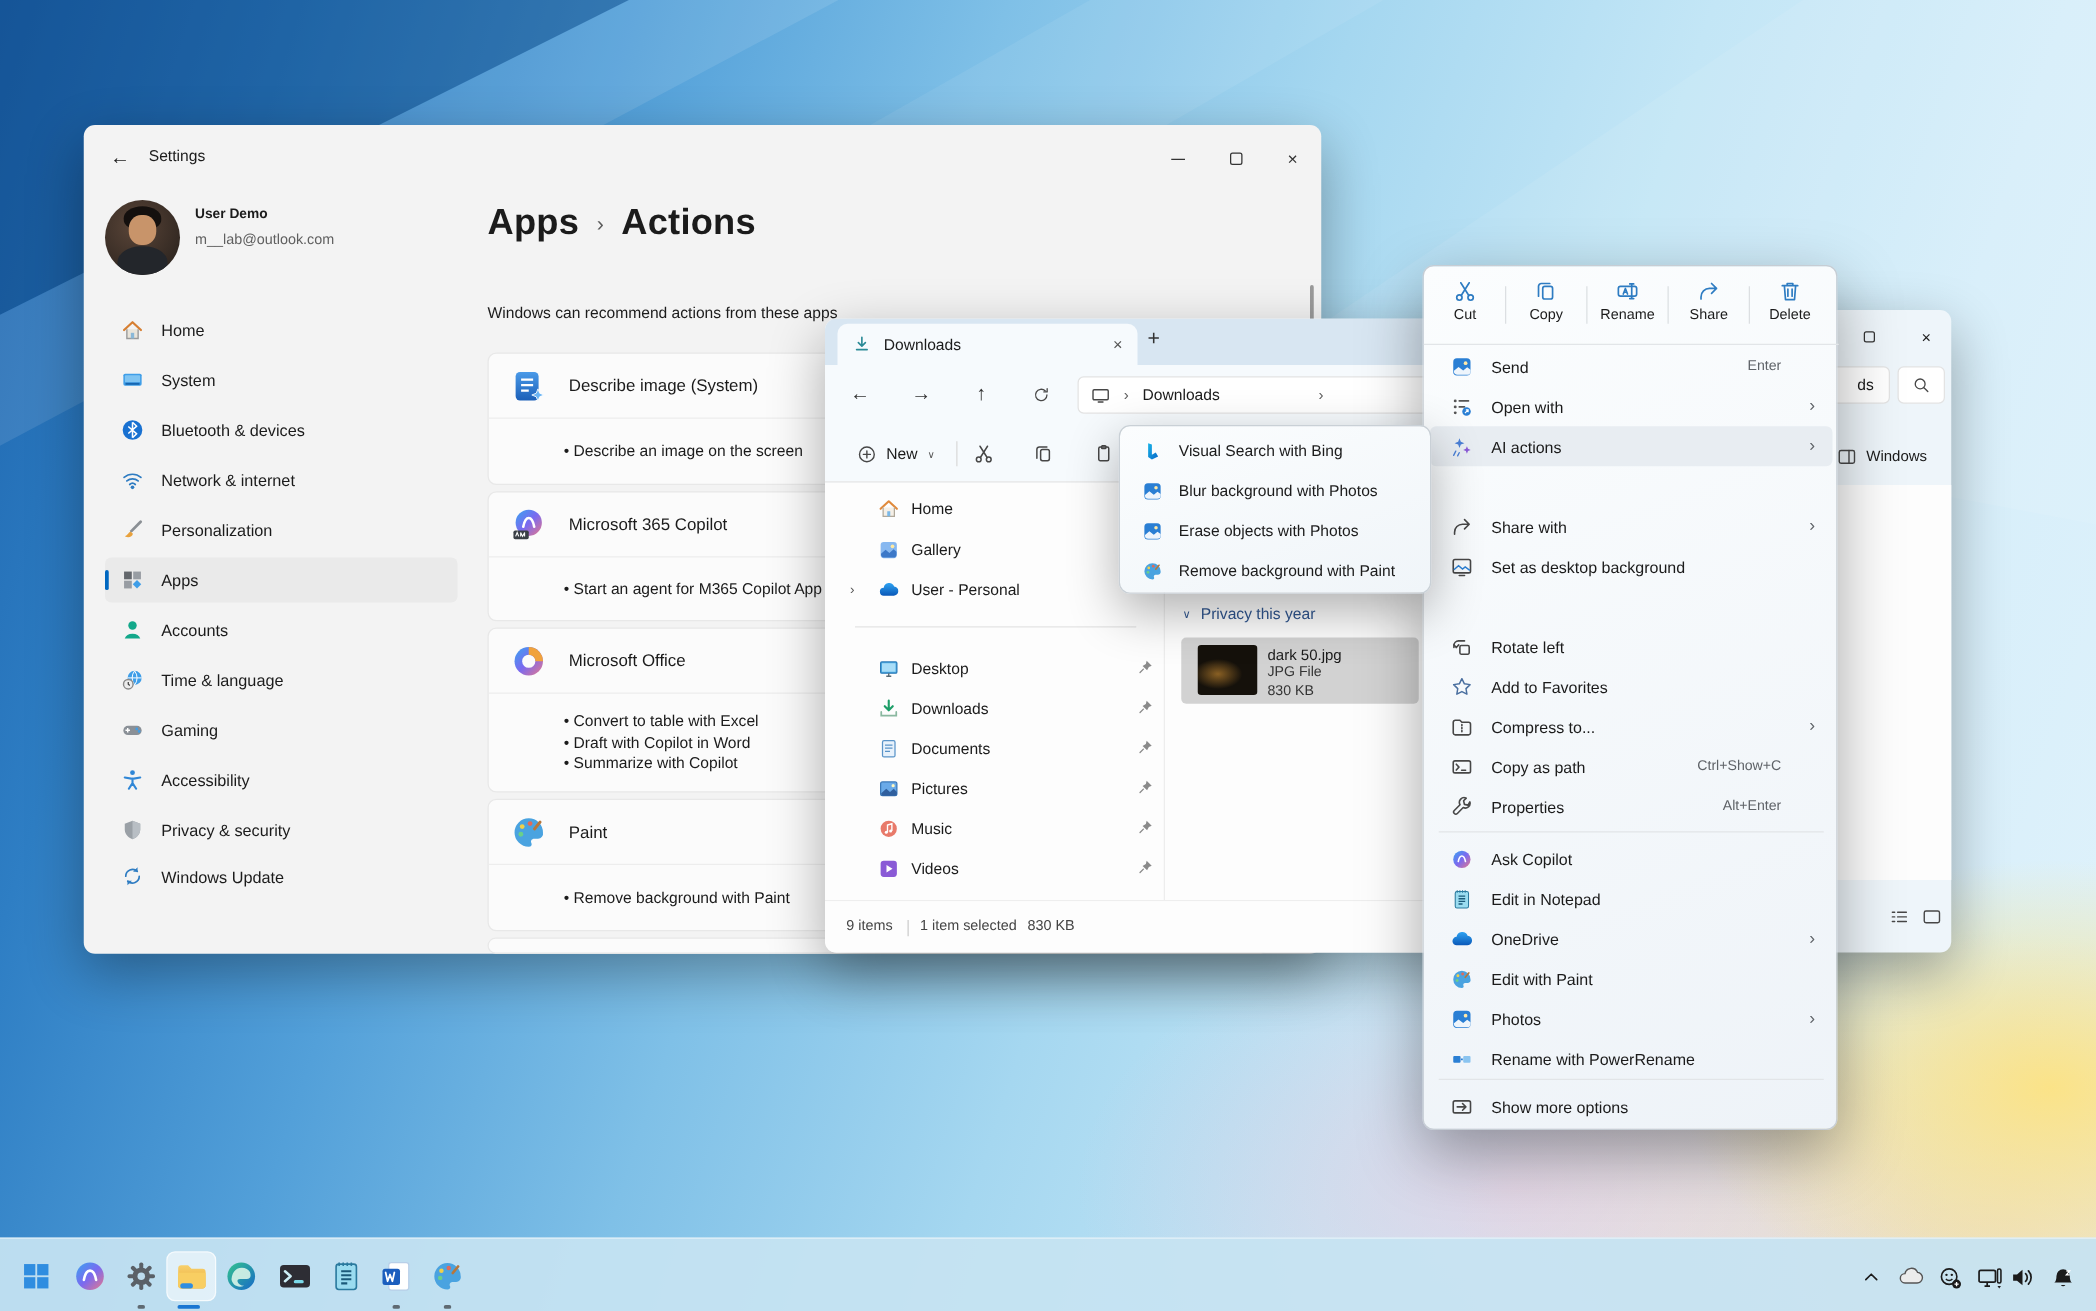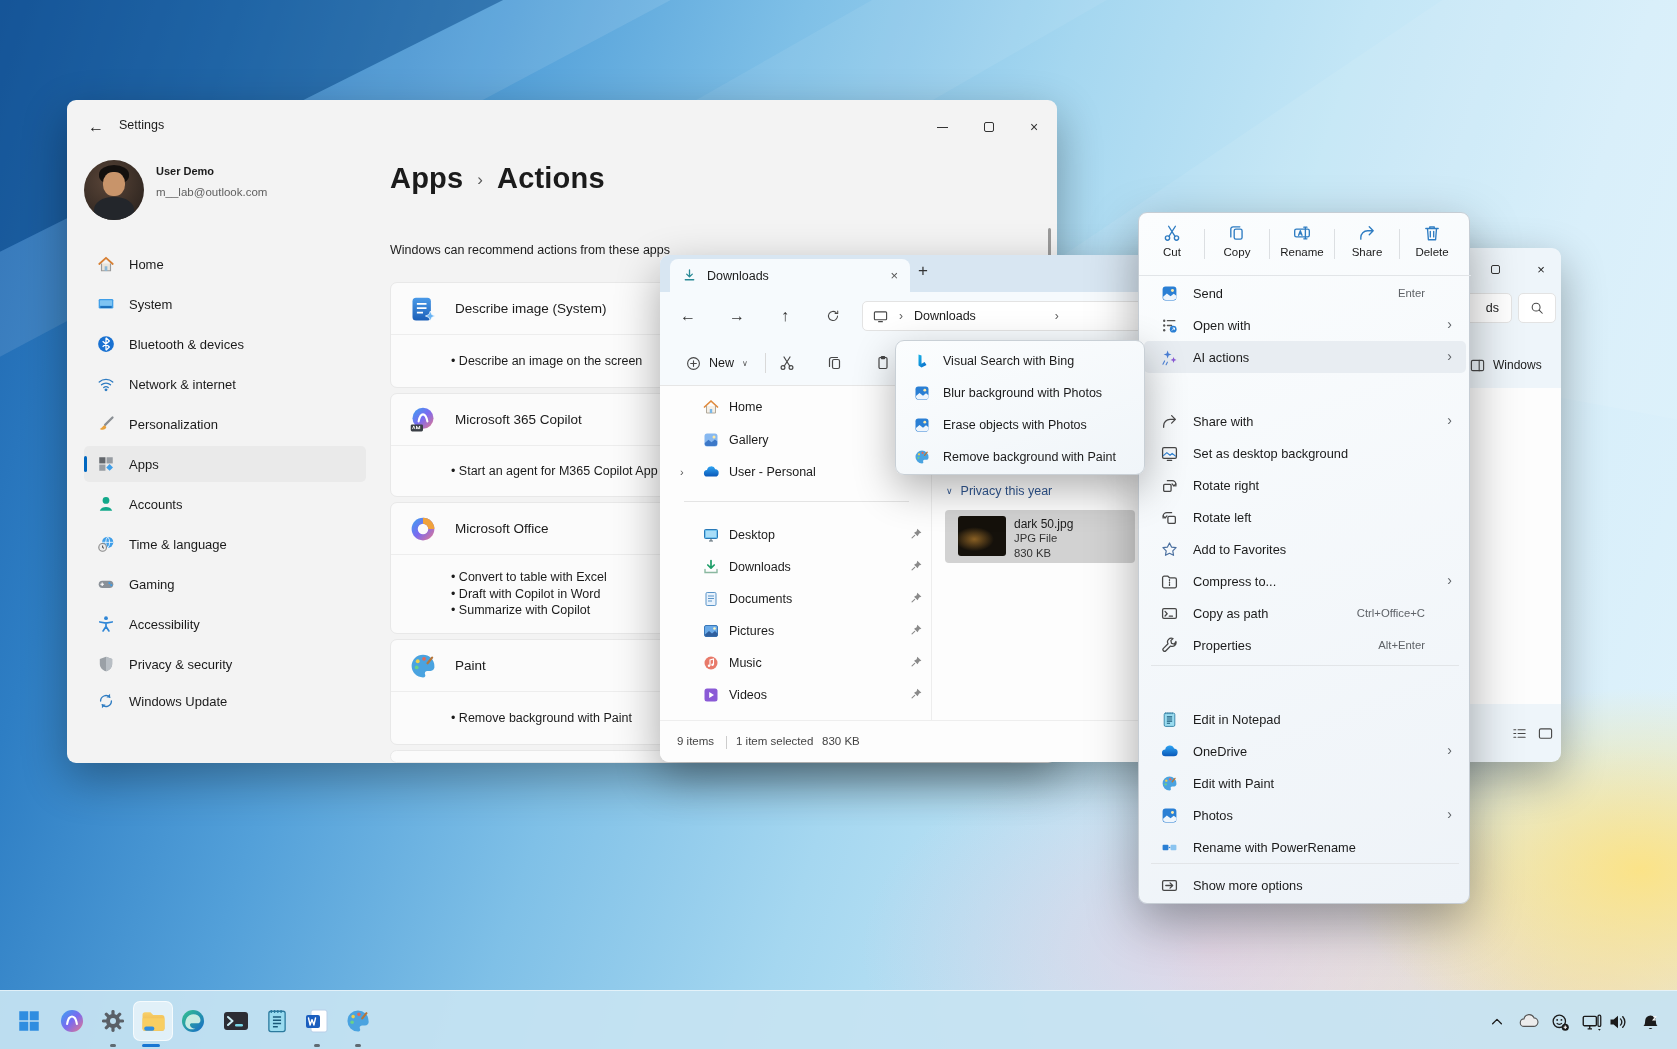--- a/index.html
+++ b/index.html
@@ -605,28 +605,20 @@
       <span class="chv">›</span>
       </div>
     <div class="mitem" style="top:224px">
       <svg width="17" height="17" viewBox="0 0 16 16">
           <rect x="1.5" y="2.5" width="13" height="10" rx="1.3" class="s"></rect>
           <path d="M2 10.2l3.5-3 3 2.5 2-1.6 3.5 2.6" fill="none" stroke="#2a7fd4" stroke-width="1.1"></path>
           <path d="M6 14.5h4" class="s"></path>
         </svg>
       <span>Set as desktop background</span>
       </div>
-    <div class="mitem" style="top:256px">
-      <svg width="17" height="17" viewBox="0 0 16 16">
-          <rect x="2.5" y="7" width="7" height="6.5" rx="1" class="s"></rect>
-          <path d="M6 3.5h4.5A3.5 3.5 0 0 1 14 7v1.5" class="s"></path>
-          <path d="M12.2 7l1.8 2 1.8-2" class="s" transform="translate(-1.8,-.5)"></path>
-        </svg>
-      <span>Rotate right</span>
-      </div>
     <div class="mitem" style="top:288px">
       <svg width="17" height="17" viewBox="0 0 16 16">
           <g transform="scale(-1,1) translate(-16,0)">
             <rect x="2.5" y="7" width="7" height="6.5" rx="1" class="s"></rect>
             <path d="M6 3.5h4.5A3.5 3.5 0 0 1 14 7v1.5" class="s"></path>
             <path d="M12.2 7l1.8 2 1.8-2" class="s" transform="translate(-1.8,-.5)"></path>
           </g>
         </svg>
       <span>Rotate left</span>
       </div>
@@ -643,31 +635,38 @@
         </svg>
       <span>Compress to...</span>
       <span class="chv">›</span>
       </div>
     <div class="mitem" style="top:384px">
       <svg width="17" height="17" viewBox="0 0 16 16">
           <rect x="1.5" y="3.5" width="13" height="9" rx="1.3" class="s"></rect>
           <path d="M3.8 6l2 2.2-2 2.2M7.8 10.5h3" class="s"></path>
         </svg>
       <span>Copy as path</span>
-      <span class="sc">Ctrl+Office+C</span>
+      <span class="sc">Ctrl+Show+C</span>
       </div>
     <div class="mitem" style="top:416px">
       <svg width="17" height="17" viewBox="0 0 16 16">
           <path d="M14 4.2a3.6 3.6 0 0 1-5 4.3L4.6 13a1.6 1.6 0 0 1-2.3-2.3l4.3-4.3A3.6 3.6 0 0 1 11.3 1.4l-2 2 .6 2.7 2.7.6z" class="s"></path>
         </svg>
       <span>Properties</span>
       <span class="sc">Alt+Enter</span>
       </div>
     <div class="msep" style="top:452px"></div>
 
+    <div class="mitem" style="top:458px">
+      <svg width="17" height="17" viewBox="0 0 16 16">
+          <circle cx="8" cy="8" r="6.5" fill="url(#gcp)"></circle>
+          <path d="M5.3 9.6c.5-2.7 1.1-4.2 2.7-4.2s2.2 1.5 2.7 4.2" fill="none" stroke="#fff" stroke-width="1.2" stroke-linecap="round"></path>
+        </svg>
+      <span>Ask Copilot</span>
+      </div>
     <div class="mitem" style="top:490px">
       <svg width="17" height="17" viewBox="0 0 16 16">
           <rect x="3" y="2" width="10" height="12.5" rx="1.3" fill="#9adcf0" stroke="#2b7a9e" stroke-width=".8"></rect>
           <path d="M5.5 5.5h5M5.5 7.5h5M5.5 9.5h5M5.5 11.5h3" stroke="#1b5a7a" stroke-width="1"></path>
           <path d="M4.5 1.2v1.8M6.5 1.2v1.8M8.5 1.2v1.8M10.5 1.2v1.8" stroke="#2b7a9e" stroke-width=".8"></path>
         </svg>
       <span>Edit in Notepad</span>
       </div>
     <div class="mitem" style="top:522px">
       <svg width="17" height="17" viewBox="0 0 16 16">

